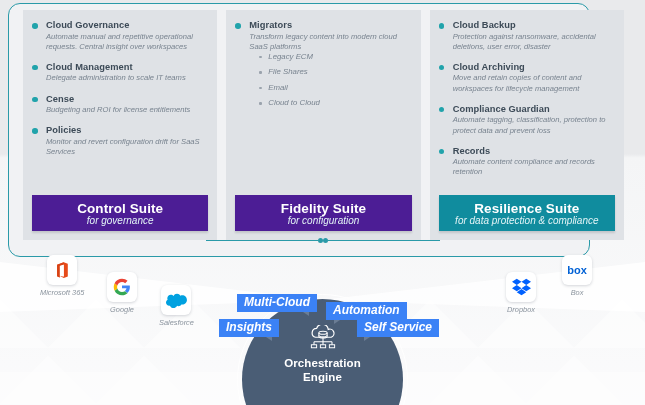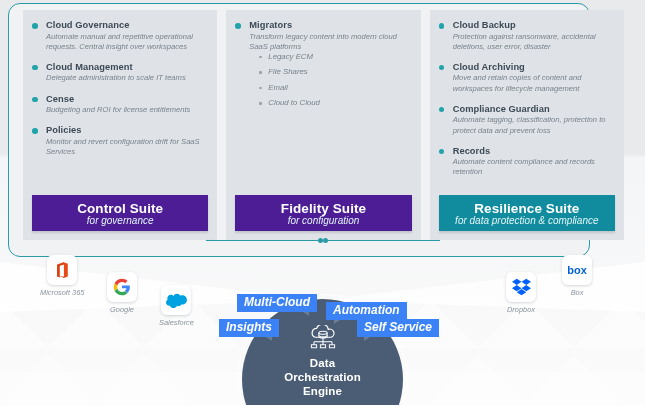--- a/index.html
+++ b/index.html
@@ -430,21 +430,20 @@
         <path d="M10 16a6 6 0 0 1 1.5-11.8A8 8 0 0 1 27 5.5 5.5 5.5 0 0 1 31 16z" fill="none" stroke="#ffffff" stroke-width="1.6"></path>
         <ellipse cx="20" cy="10" rx="5.5" ry="2" fill="none" stroke="#ffffff" stroke-width="1.4"></ellipse>
         <path d="M14.5 10v5c0 1.1 2.5 2 5.5 2s5.5-.9 5.5-2v-5" fill="none" stroke="#ffffff" stroke-width="1.4"></path>
         <path d="M14.5 13.5c0 1.1 2.5 2 5.5 2s5.5-.9 5.5-2" fill="none" stroke="#ffffff" stroke-width="1.2"></path>
         <path d="M20 17v5M8 22h24M8 22v4M20 22v4M32 22v4" fill="none" stroke="#ffffff" stroke-width="1.4"></path>
         <rect x="4.5" y="26" width="7" height="4" fill="none" stroke="#ffffff" stroke-width="1.3"></rect>
         <rect x="16.5" y="26" width="7" height="4" fill="none" stroke="#ffffff" stroke-width="1.3"></rect>
         <rect x="28.5" y="26" width="7" height="4" fill="none" stroke="#ffffff" stroke-width="1.3"></rect>
       </svg>
       <div id="engine-text">
-        <div>Data</div>
         <div>Orchestration</div>
         <div>Engine</div>
       </div>
     </div>
 
     <div class="tag" id="tag-multicloud">Multi-Cloud</div>
     <div class="tag" id="tag-automation">Automation</div>
     <div class="tag" id="tag-insights">Insights</div>
     <div class="tag" id="tag-selfservice">Self Service</div>
   </div>

